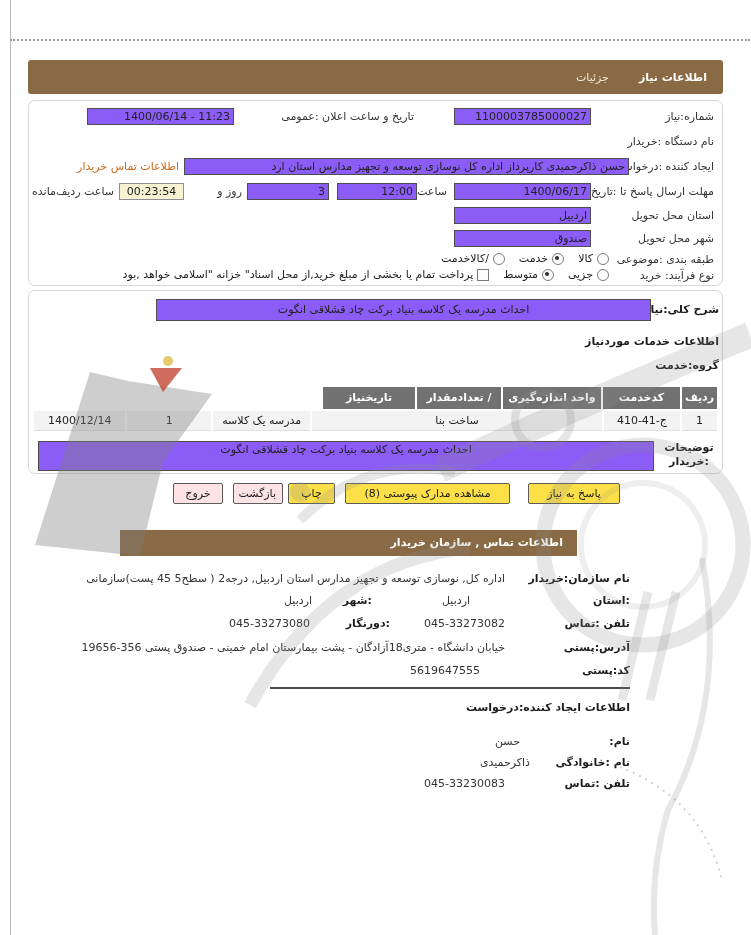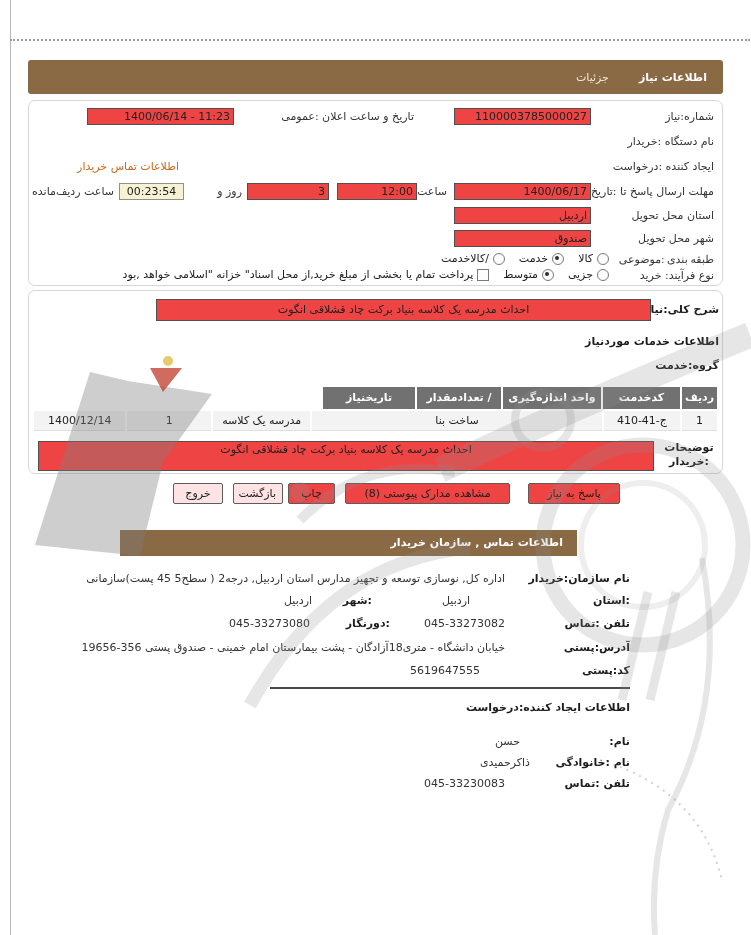--- a/index.html
+++ b/index.html
@@ -20,21 +20,21 @@
           gap:30px;padding-right:16px;box-sizing:border-box;color:#fff;}
   .topbar .tab{cursor:default;}
   .tab-active{font-weight:bold;color:#ffffff;}
   .tab-idle{color:#f1e7d4;}
   
   .panel{background:#fff;border:1px solid #d6d6d6;border-radius:7px;}
   #panel1{left:28px;top:100px;width:693px;height:184px;}
   #panel2{left:28px;top:290px;width:693px;height:182px;}
   .lbl{position:absolute;white-space:nowrap;color:#333;}
   .lbl-b{position:absolute;white-space:nowrap;font-weight:bold;color:#1d1d1d;}
-  .ibox{position:absolute;background:#ef4444;border:1px solid #4f4f4f;box-sizing:border-box;
+  .ibox{position:absolute;background:#8b5cf6;border:1px solid #4f4f4f;box-sizing:border-box;
         height:17px;line-height:15px;padding:0 3px;white-space:nowrap;overflow:hidden;
         text-align:right;font-size:11px;}
   .ibox.center{text-align:center;}
   .countdown{background:#f7f3d2;border:1px solid #8f8f8f;text-align:center;}
   .link{color:#c96a1e;cursor:pointer;}
   
   .opt-row{position:absolute;display:flex;flex-direction:row;align-items:center;gap:14px;}
   .opt{display:flex;flex-direction:row;align-items:center;gap:4px;white-space:nowrap;}
   .radio{width:10px;height:10px;border:1px solid #7a7a7a;border-radius:50%;background:#fdfdfd;
          position:relative;flex:0 0 auto;}
@@ -46,21 +46,21 @@
   .trow{display:flex;flex-direction:row;gap:2px;}
   .th{background:#717171;color:#fff;font-weight:bold;height:22px;line-height:22px;
       text-align:center;overflow:hidden;white-space:nowrap;}
   .td{background:#f3f3f3;color:#222;height:19px;line-height:19px;text-align:center;
       margin-top:2px;overflow:hidden;white-space:nowrap;border-bottom:1px solid #e0e0e0;}
   .c0{width:35px;} .c1{width:77px;} .c2{width:291px;} .c3{width:98px;} .c4{width:84px;} .c5{width:92px;}
   
   .btn{position:absolute;top:483px;height:21px;line-height:19px;box-sizing:border-box;
        border:1px solid #5c5c5c;border-radius:2px;text-align:center;font-size:11px;
        padding:0 6px;cursor:pointer;}
-  .btn-green{background:#ef4444;}
+  .btn-green{background:#fde047;}
   .btn-pink{background:#fde3e3;}
   
   .banner{left:120px;top:530px;width:457px;height:26px;background:#8a6a44;color:#fff;
           font-weight:bold;line-height:26px;padding-right:14px;box-sizing:border-box;}
   .hr2{top:687px;left:270px;width:360px;border-top:2px solid #4a4a4a;}
   
   #wm{left:0;top:0;width:751px;height:935px;pointer-events:none;z-index:40;}
 </style>
 </head>
 <body>
@@ -75,38 +75,39 @@
 
 <div class="abs panel" id="panel1">
   <span class="lbl" style="right:8px;top:9px;">شماره:نیاز</span>
   <div class="ibox ltr" style="right:131px;top:7px;width:137px;">1100003785000027</div>
   <span class="lbl" style="right:308px;top:9px;">تاریخ و ساعت اعلان :عمومی</span>
   <div class="ibox ltr" style="right:488px;top:7px;width:147px;">1400/06/14 - 11:23</div>
 
   <span class="lbl" style="right:8px;top:34px;">نام دستگاه :خریدار</span>
 
   <span class="lbl" style="right:8px;top:59px;">ایجاد کننده :درخواست</span>
+  <div class="ibox" style="right:93px;top:57px;width:445px;">حسن ذاکرحمیدی کارپرداز اداره کل نوسازی   توسعه و تجهیز مدارس استان ارد</div>
   <span class="lbl link" style="right:543px;top:59px;">اطلاعات تماس خریدار</span>
 
   <span class="lbl" style="right:8px;top:84px;">مهلت ارسال پاسخ تا :تاریخ</span>
   <div class="ibox ltr" style="right:131px;top:82px;width:137px;">1400/06/17</div>
   <span class="lbl" style="right:275px;top:84px;">ساعت</span>
   <div class="ibox ltr" style="right:305px;top:82px;width:80px;">12:00</div>
   <div class="ibox ltr" style="right:393px;top:82px;width:82px;">3</div>
   <span class="lbl" style="right:480px;top:84px;">روز و</span>
   <div class="ibox ltr countdown" style="right:538px;top:82px;width:65px;">00:23:54</div>
   <span class="lbl" style="right:608px;top:84px;">ساعت ردیف‌مانده</span>
 
   <span class="lbl" style="right:8px;top:108px;">استان محل تحویل</span>
   <div class="ibox" style="right:131px;top:106px;width:137px;">اردبیل</div>
 
   <span class="lbl" style="right:8px;top:131px;">شهر محل تحویل</span>
   <div class="ibox" style="right:131px;top:129px;width:137px;">صندوق</div>
 
-  <span class="lbl" style="right:8px;top:152px;font-family:Liberation Serif, serif;">طبقه بندی :موضوعی</span>
+  <span class="lbl" style="right:8px;top:152px;">طبقه بندی :موضوعی</span>
   <div class="opt-row" style="right:113px;top:151px;">
     <span class="opt">
       <span class="radio"></span>
       <span>کالا</span>
     </span>
     <span class="opt">
       <span class="radio checked"></span>
       <span>خدمت</span>
     </span>
     <span class="opt">

